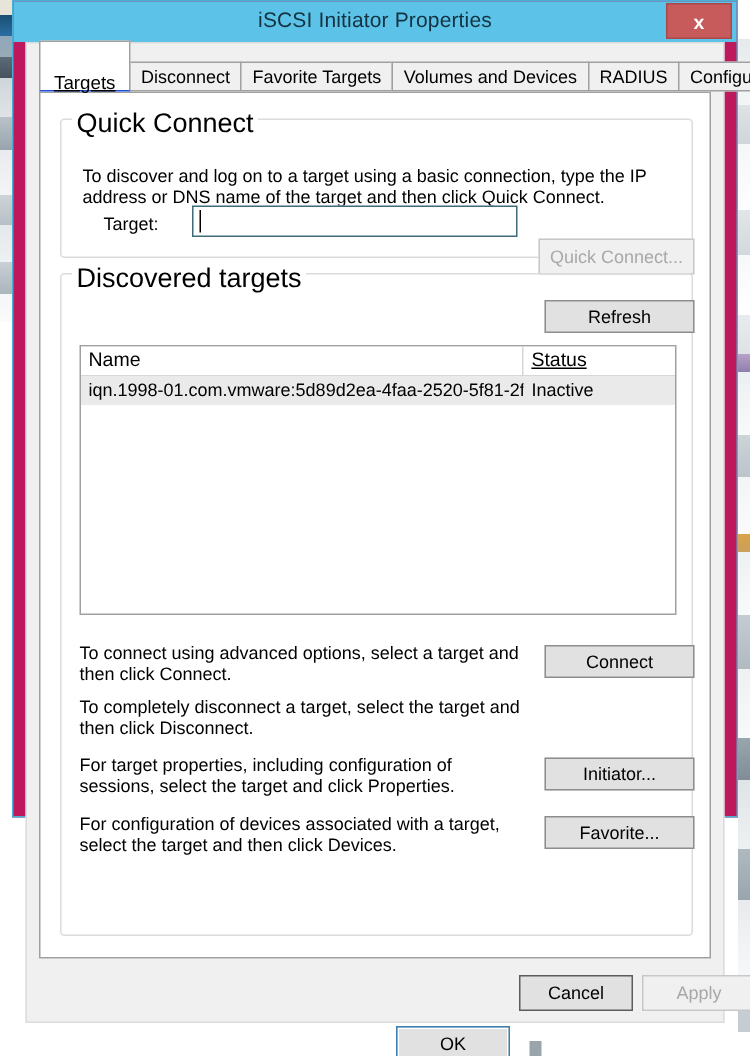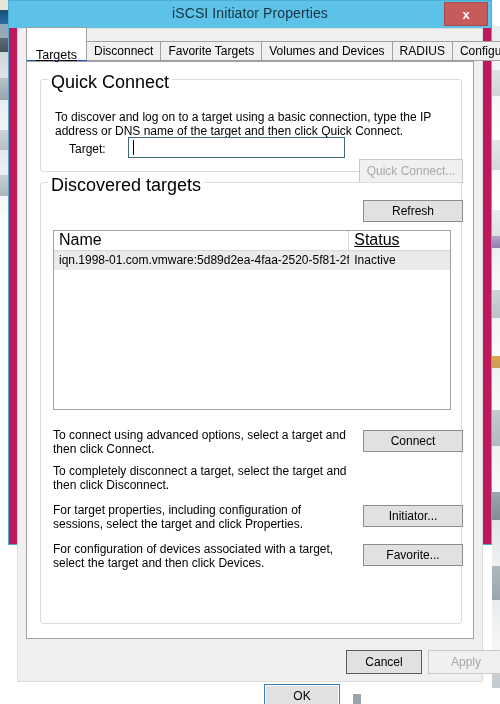--- a/index.html
+++ b/index.html
@@ -288,21 +288,21 @@
     box-sizing: border-box;
     overflow: hidden;
   }
   .lv-header {
     display: flex;
     height: 19px;
     border-bottom: 1px solid #d7d7d7;
     background: #ffffff;
   }
   .lv-col {
-    font-size: 16px;
+    font-size: 13px;
     color: #000;
     line-height: 18px;
     padding-left: 5px;
     box-sizing: border-box;
     border-right: 1px solid #d7d7d7;
     overflow: hidden;
     white-space: nowrap;
   }
   .lv-col.c-name   { width: 296px; }
   .lv-col.c-status { width: 101px; border-right: none; text-decoration: underline; }

